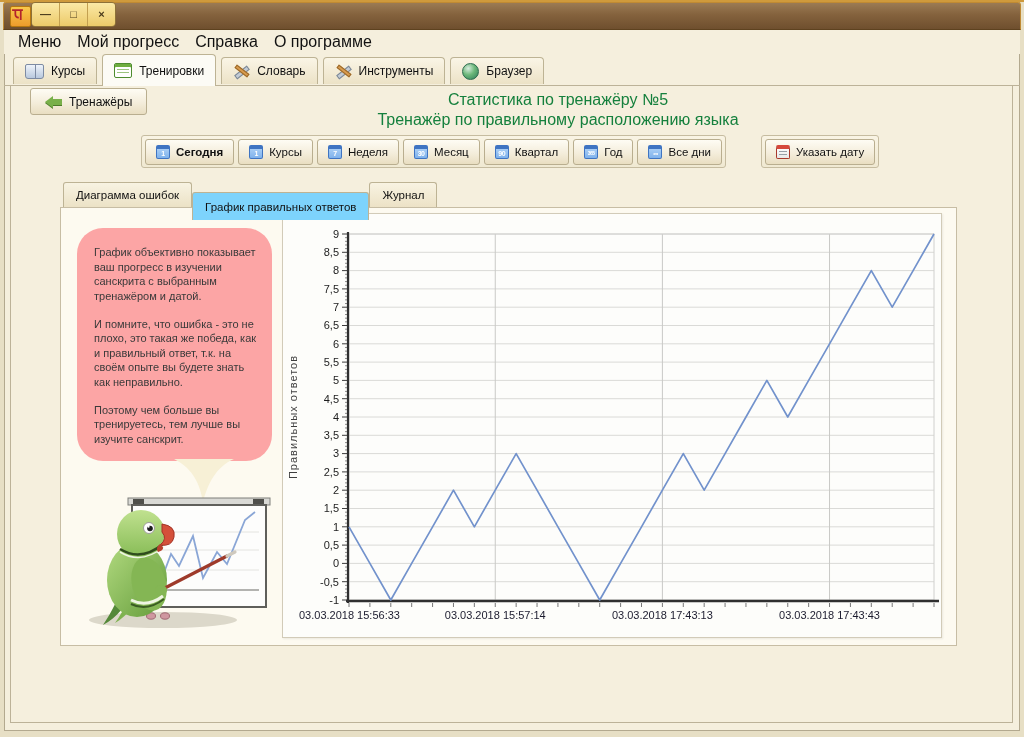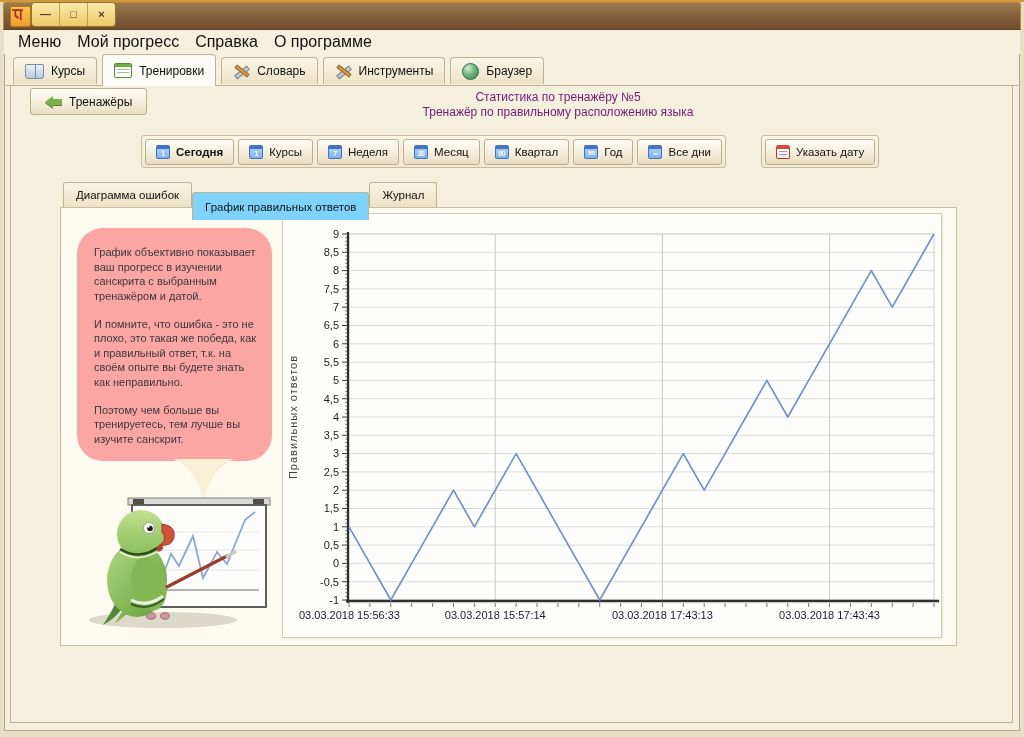--- a/index.html
+++ b/index.html
@@ -40,21 +40,21 @@
   .content-frame{position:absolute;left:10px;top:85px;width:1003px;height:638px;border:1px solid #bcb298;border-top:none;box-sizing:border-box}
 
   
   .ui-btn{display:inline-flex;align-items:center;justify-content:center;gap:6px;height:25px;padding:12px 10px;background:linear-gradient(180deg,#fefcf4 0%,#f4eddb 55%,#e9dec1 100%);border:1px solid #b9ae8f;border-radius:3px;font-size:11.5px;color:#111;cursor:pointer;box-sizing:border-box;white-space:nowrap}
   .ui-btn.active{font-weight:bold}
   .back-btn{position:absolute;left:30px;top:88px;height:27px;padding:0 14px;font-size:12px}
   .back-arrow-icon{position:relative;width:18px;height:12px}
   .back-arrow-icon::before{content:"";position:absolute;left:0;top:0;border-top:6px solid transparent;border-bottom:6px solid transparent;border-right:8px solid #79b04a;filter:drop-shadow(0 1px 0 #4e7a2a)}
   .back-arrow-icon::after{content:"";position:absolute;left:8px;top:3px;width:9px;height:6px;background:#79b04a;box-shadow:0 1px 0 #4e7a2a}
 
-  .header-titles{position:absolute;left:308px;top:90px;width:500px;text-align:center;font-size:12px;color:#701a75;line-height:1.28}
+  .header-titles{position:absolute;left:308px;top:90px;width:500px;text-align:center;font-size:16px;color:#15803d;line-height:1.28}
 
   .btn-group{position:absolute;top:135px;height:33px;border:1px solid #c6bca0;border-radius:3px;background:linear-gradient(180deg,#f9f4e4,#f0e9d2);display:flex;align-items:center;padding:0 3px;gap:4px;box-sizing:border-box}
   .group-main{left:141px}
   .group-pick{left:761px}
 
   .cal-icon{width:14px;height:14px;background:linear-gradient(180deg,#a6ccf5,#7fb2ec);border:1px solid #3f74c2;border-top:4px solid #3f74c2;border-radius:2px;display:flex;align-items:center;justify-content:center;box-sizing:border-box}
   .cal-num{font-size:7px;font-weight:bold;color:#fff;line-height:1;letter-spacing:-0.5px}
   .cal-icon.red{background:linear-gradient(180deg,#fbfbfb,#e7e7e7);border-color:#a8392d;border-top-color:#d6493c}
   .cal-icon.red::after{content:"";width:8px;height:5px;background:repeating-linear-gradient(180deg,#98a0a8 0 1px,transparent 1px 2.5px)}
 

